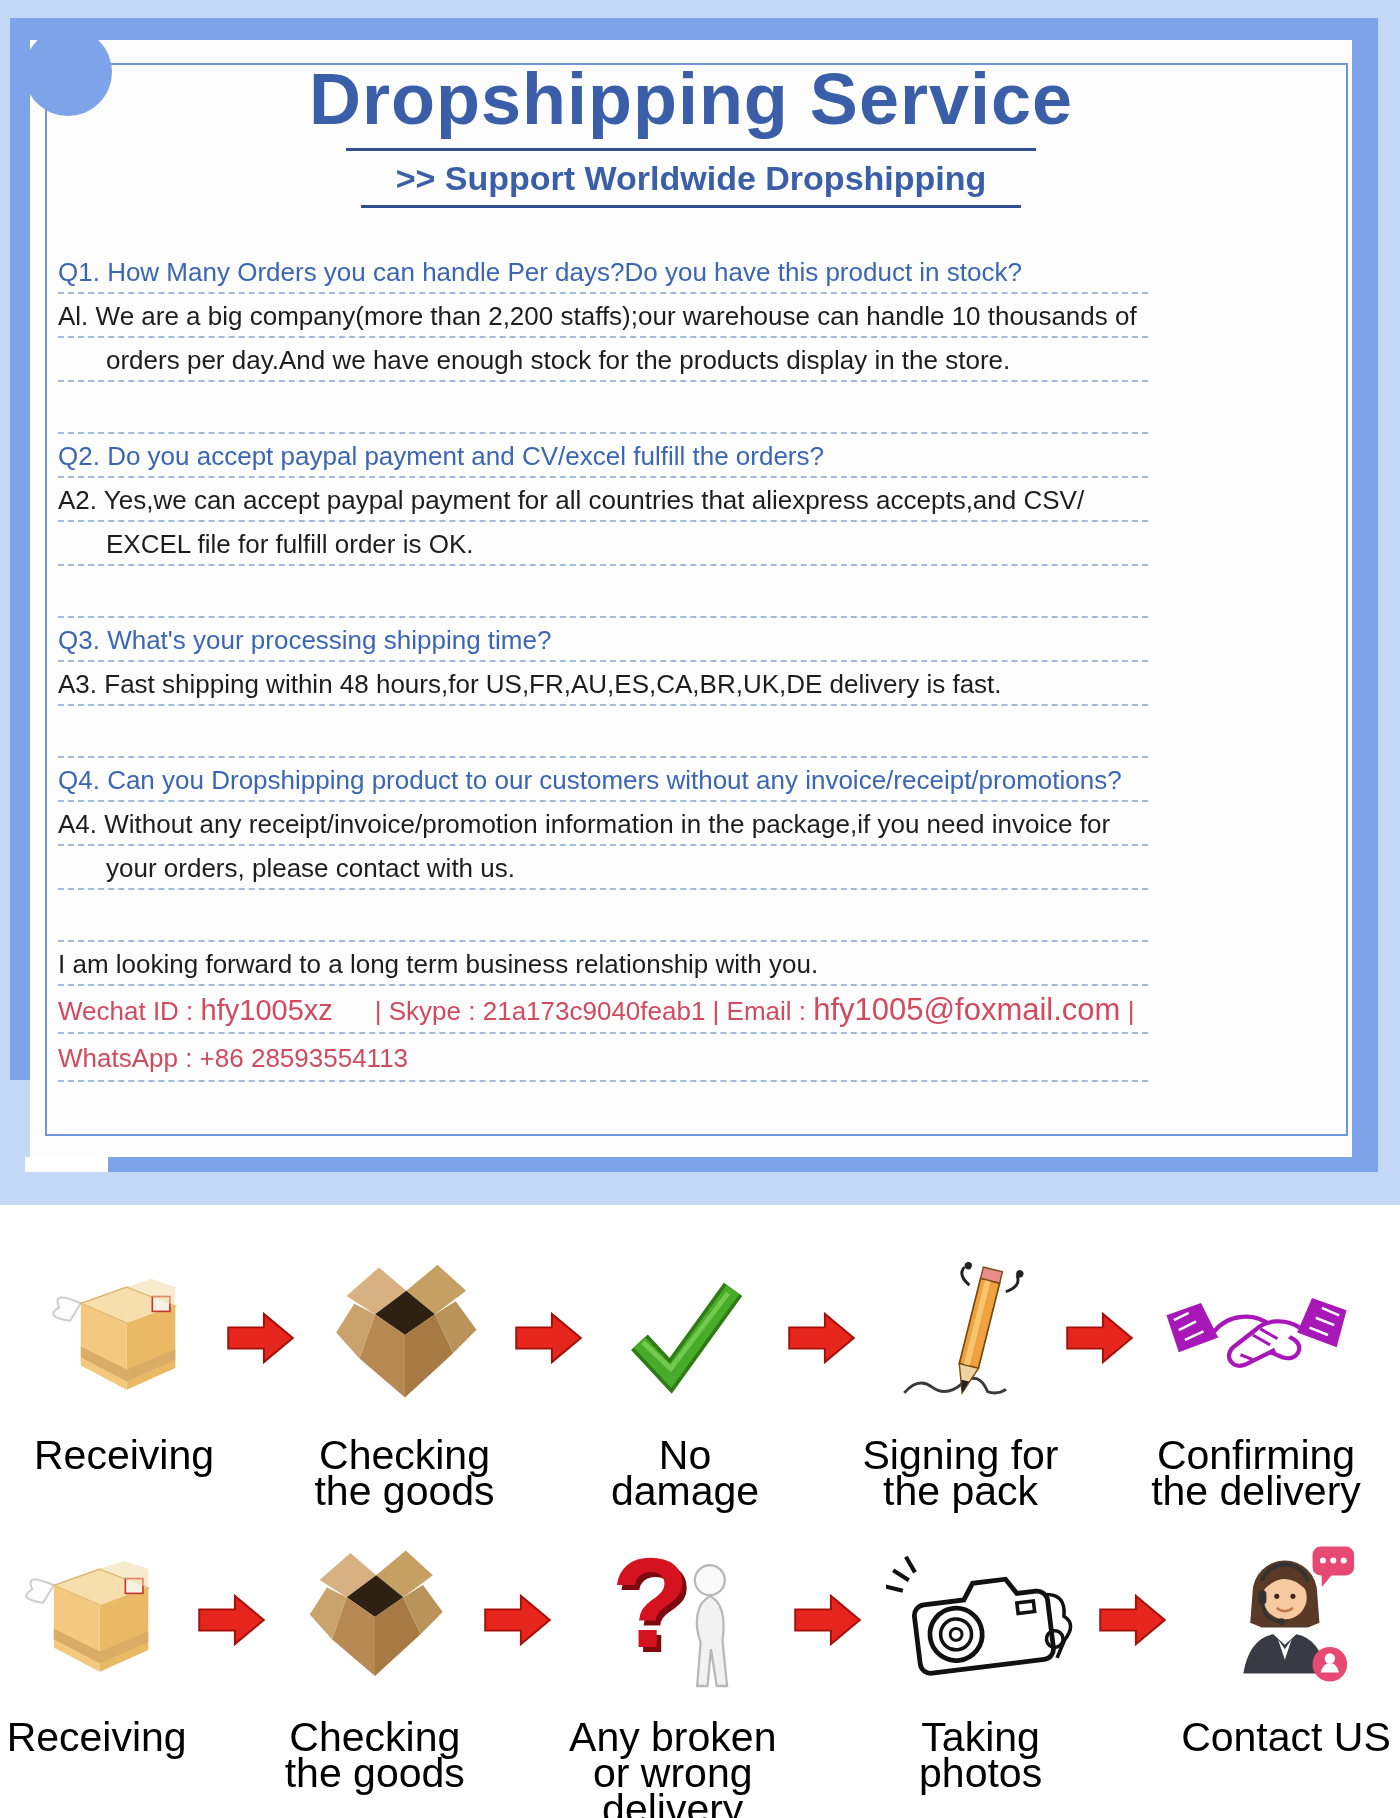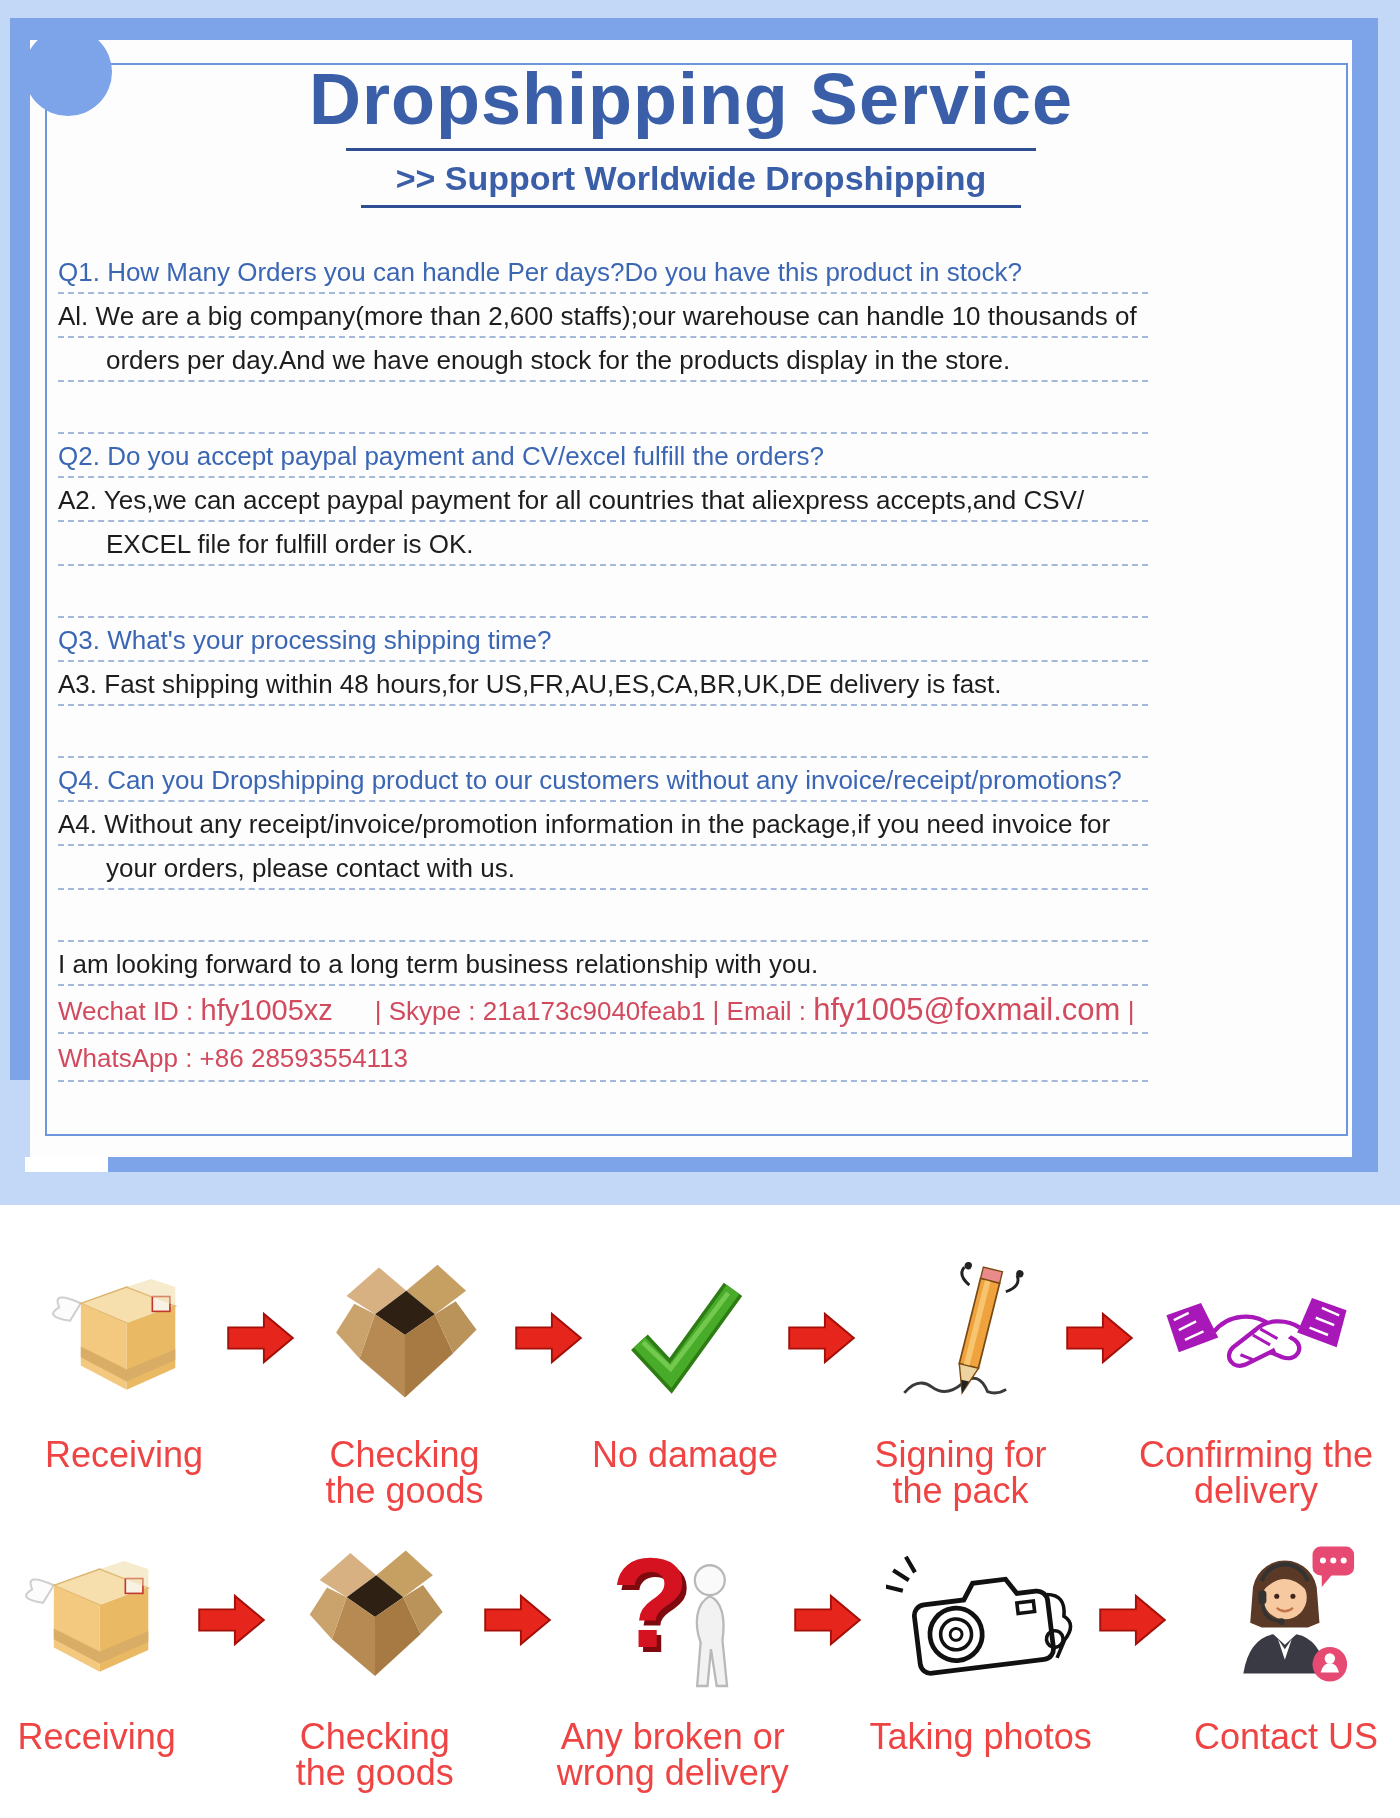--- a/index.html
+++ b/index.html
@@ -36,21 +36,21 @@
   .big-id { font-size:29px; margin-right:42px; }
   .big-email { font-size:31px; }
 
   
   .steps { position:absolute; left:0; top:1205px; width:1400px; height:613px; background:#fff; }
   .steps-row { display:flex; justify-content:center; align-items:flex-start; }
   .steps-row.row1 { margin-top:42px; }
   .steps-row.row2 { margin-top:20px; }
   .step { display:flex; flex-direction:column; align-items:center; }
   .icon-slot { height:176px; display:flex; align-items:center; justify-content:center; }
-  .step-label { margin-top:14px; font-size:36px; color:#ef4444; text-align:center; line-height:36px; }
+  .step-label { margin-top:14px; font-size:41px; color:#000000; text-align:center; line-height:36px; }
   .arrow-cell { width:78px; margin-top:64px; display:flex; justify-content:center; }
 
   .w200{width:200px;} .w210{width:210px;} .w195{width:195px;} .w235{width:235px;} .w230{width:230px;}
 </style>
 </head>
 <body>
 
 <div class="screen">
 
   <div class="hero">
@@ -64,21 +64,21 @@
       <div class="card-inner-border"></div>
 
       <div class="card-content">
         <div class="main-title">Dropshipping Service</div>
         <div class="title-rule"></div>
         <div class="subtitle">&gt;&gt; Support Worldwide Dropshipping</div>
         <div class="subtitle-rule"></div>
 
         <div class="qa-block">
           <div class="qa-line question">Q1. How Many Orders you can handle Per days?Do you have this product in stock?</div>
-          <div class="qa-line">Al. We are a big company(more than 2,600 staffs);our warehouse can handle 10 thousands of</div>
+          <div class="qa-line">Al. We are a big company(more than 2,200 staffs);our warehouse can handle 10 thousands of</div>
           <div class="qa-line indent">orders per day.And we have enough stock for the products display in the store.</div>
           <div class="qa-line spacer"></div>
           <div class="qa-line question">Q2. Do you accept paypal payment and CV/excel fulfill the orders?</div>
           <div class="qa-line">A2. Yes,we can accept paypal payment for all countries that aliexpress accepts,and CSV/</div>
           <div class="qa-line indent">EXCEL file for fulfill order is OK.</div>
           <div class="qa-line spacer"></div>
           <div class="qa-line question">Q3. What's your processing shipping time?</div>
           <div class="qa-line">A3. Fast shipping within 48 hours,for US,FR,AU,ES,CA,BR,UK,DE delivery is fast.</div>
           <div class="qa-line spacer"></div>
           <div class="qa-line question">Q4. Can you Dropshipping product to our customers without any invoice/receipt/promotions?</div>

